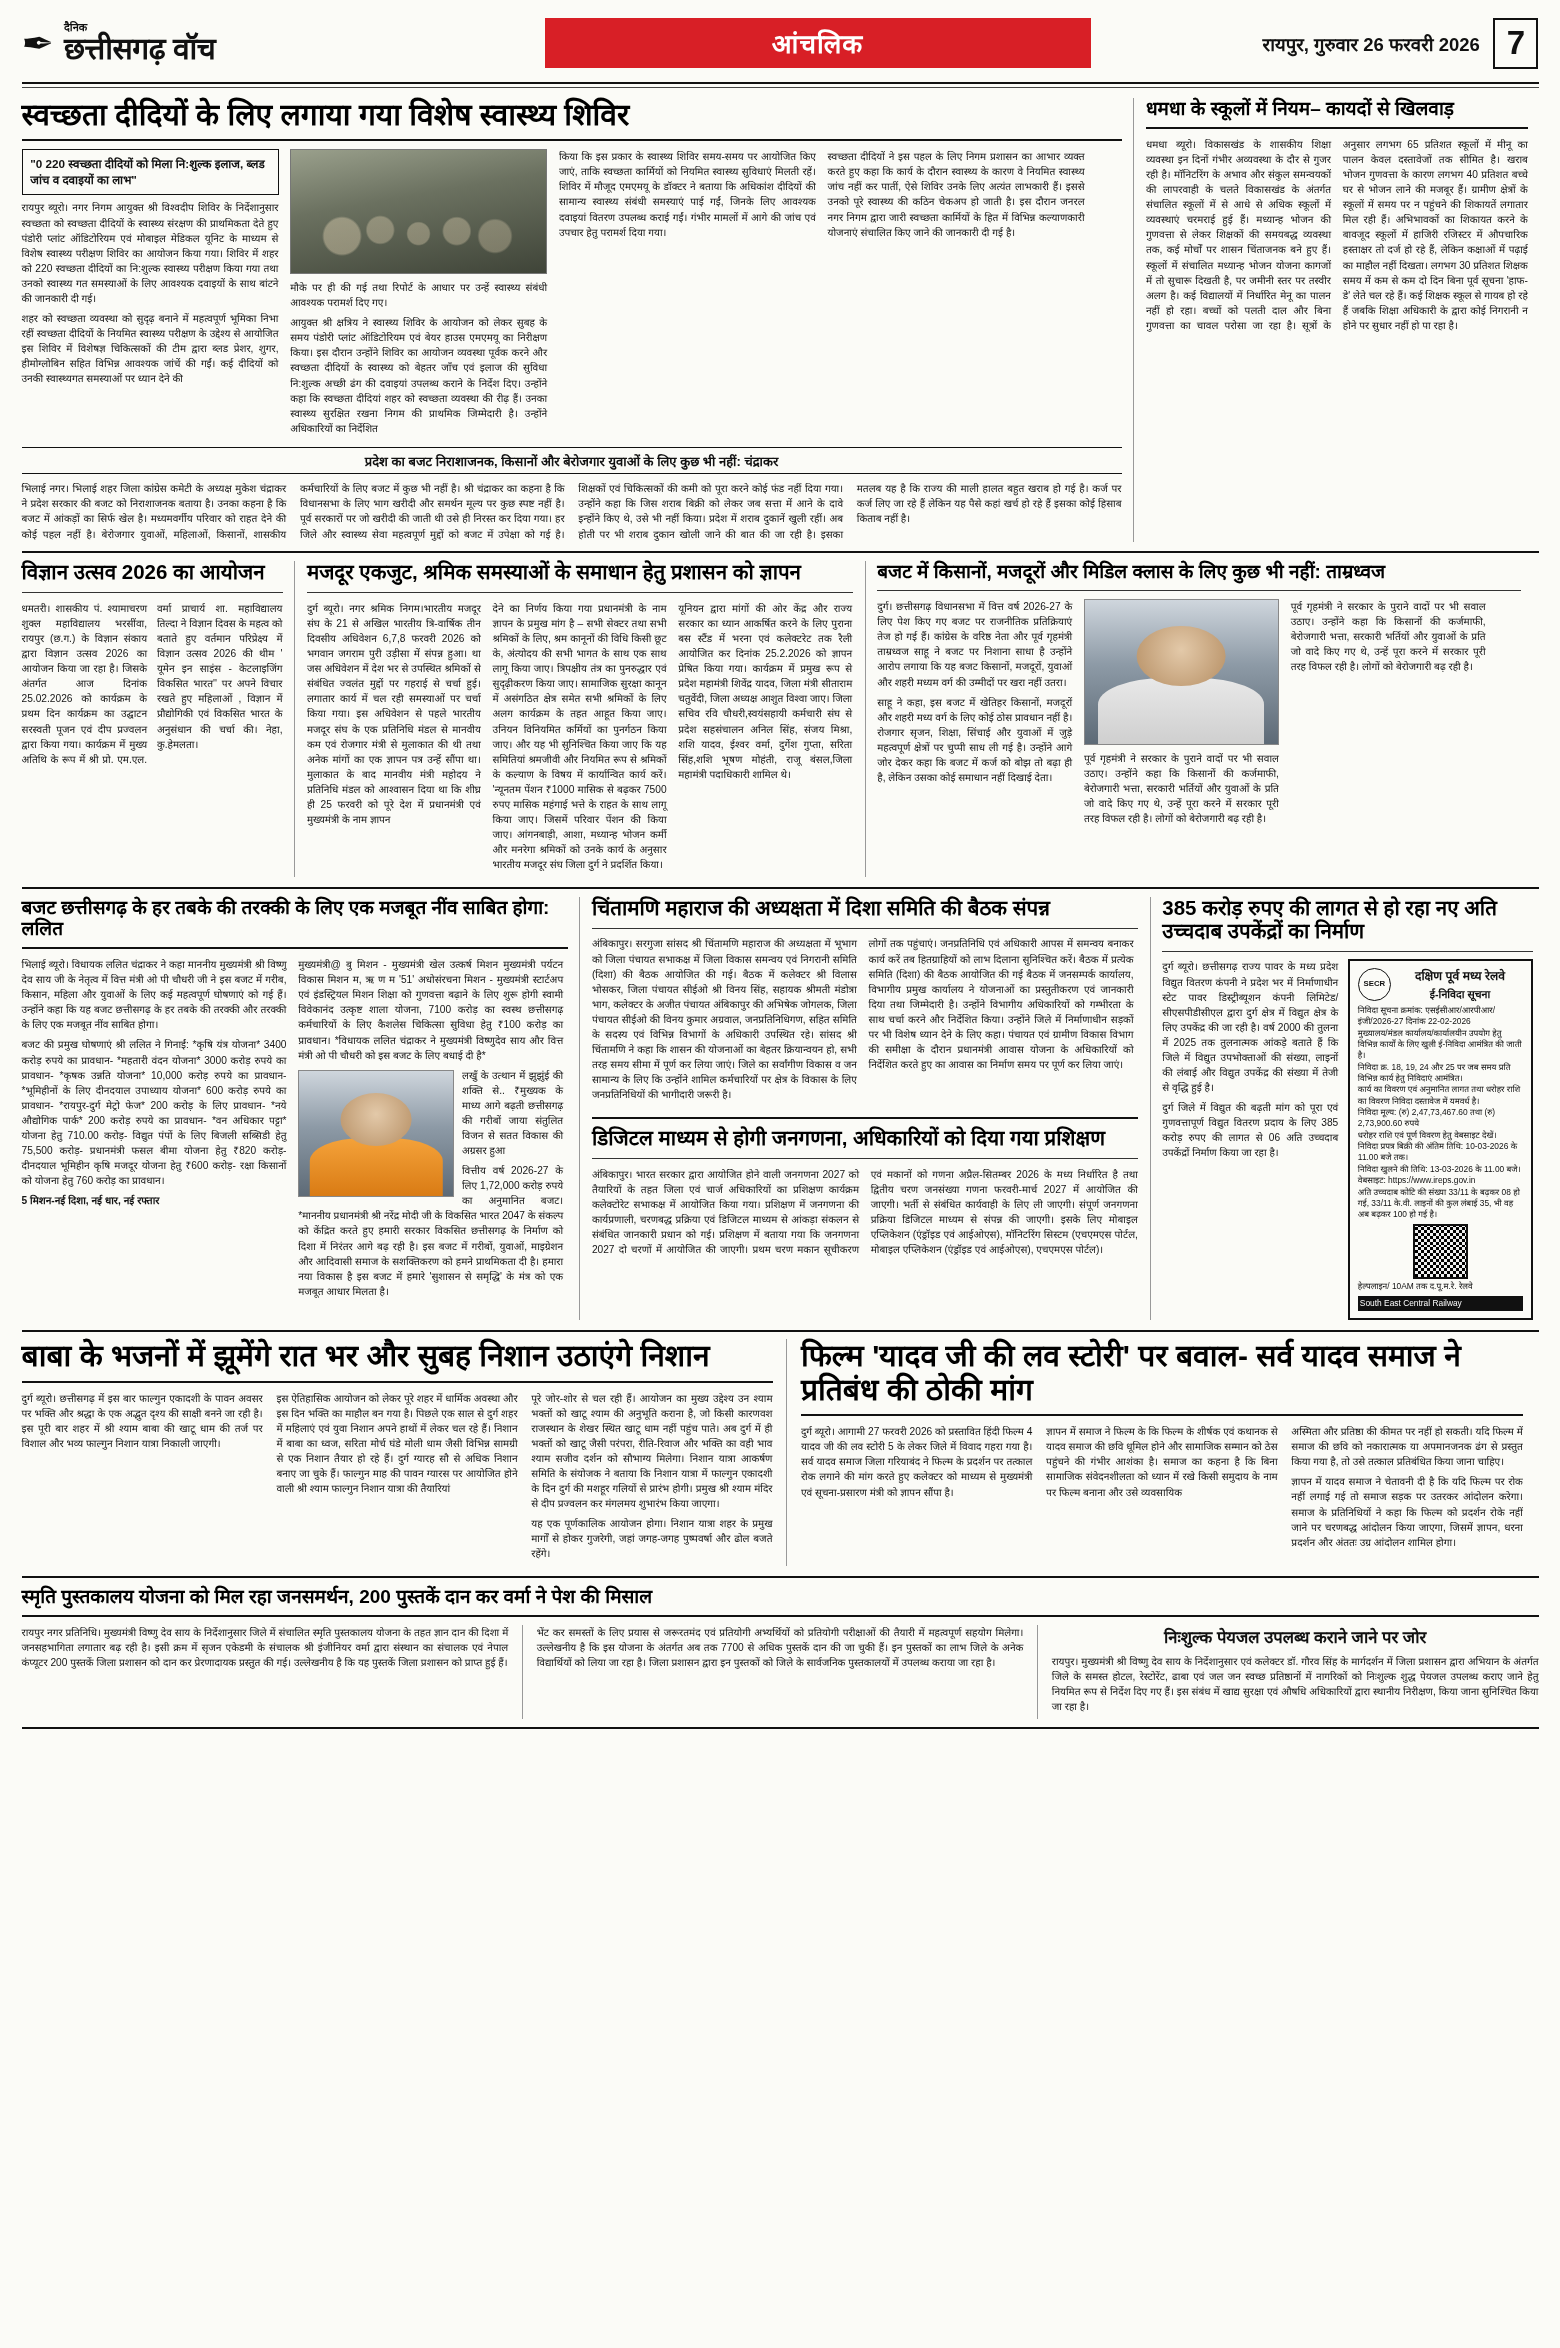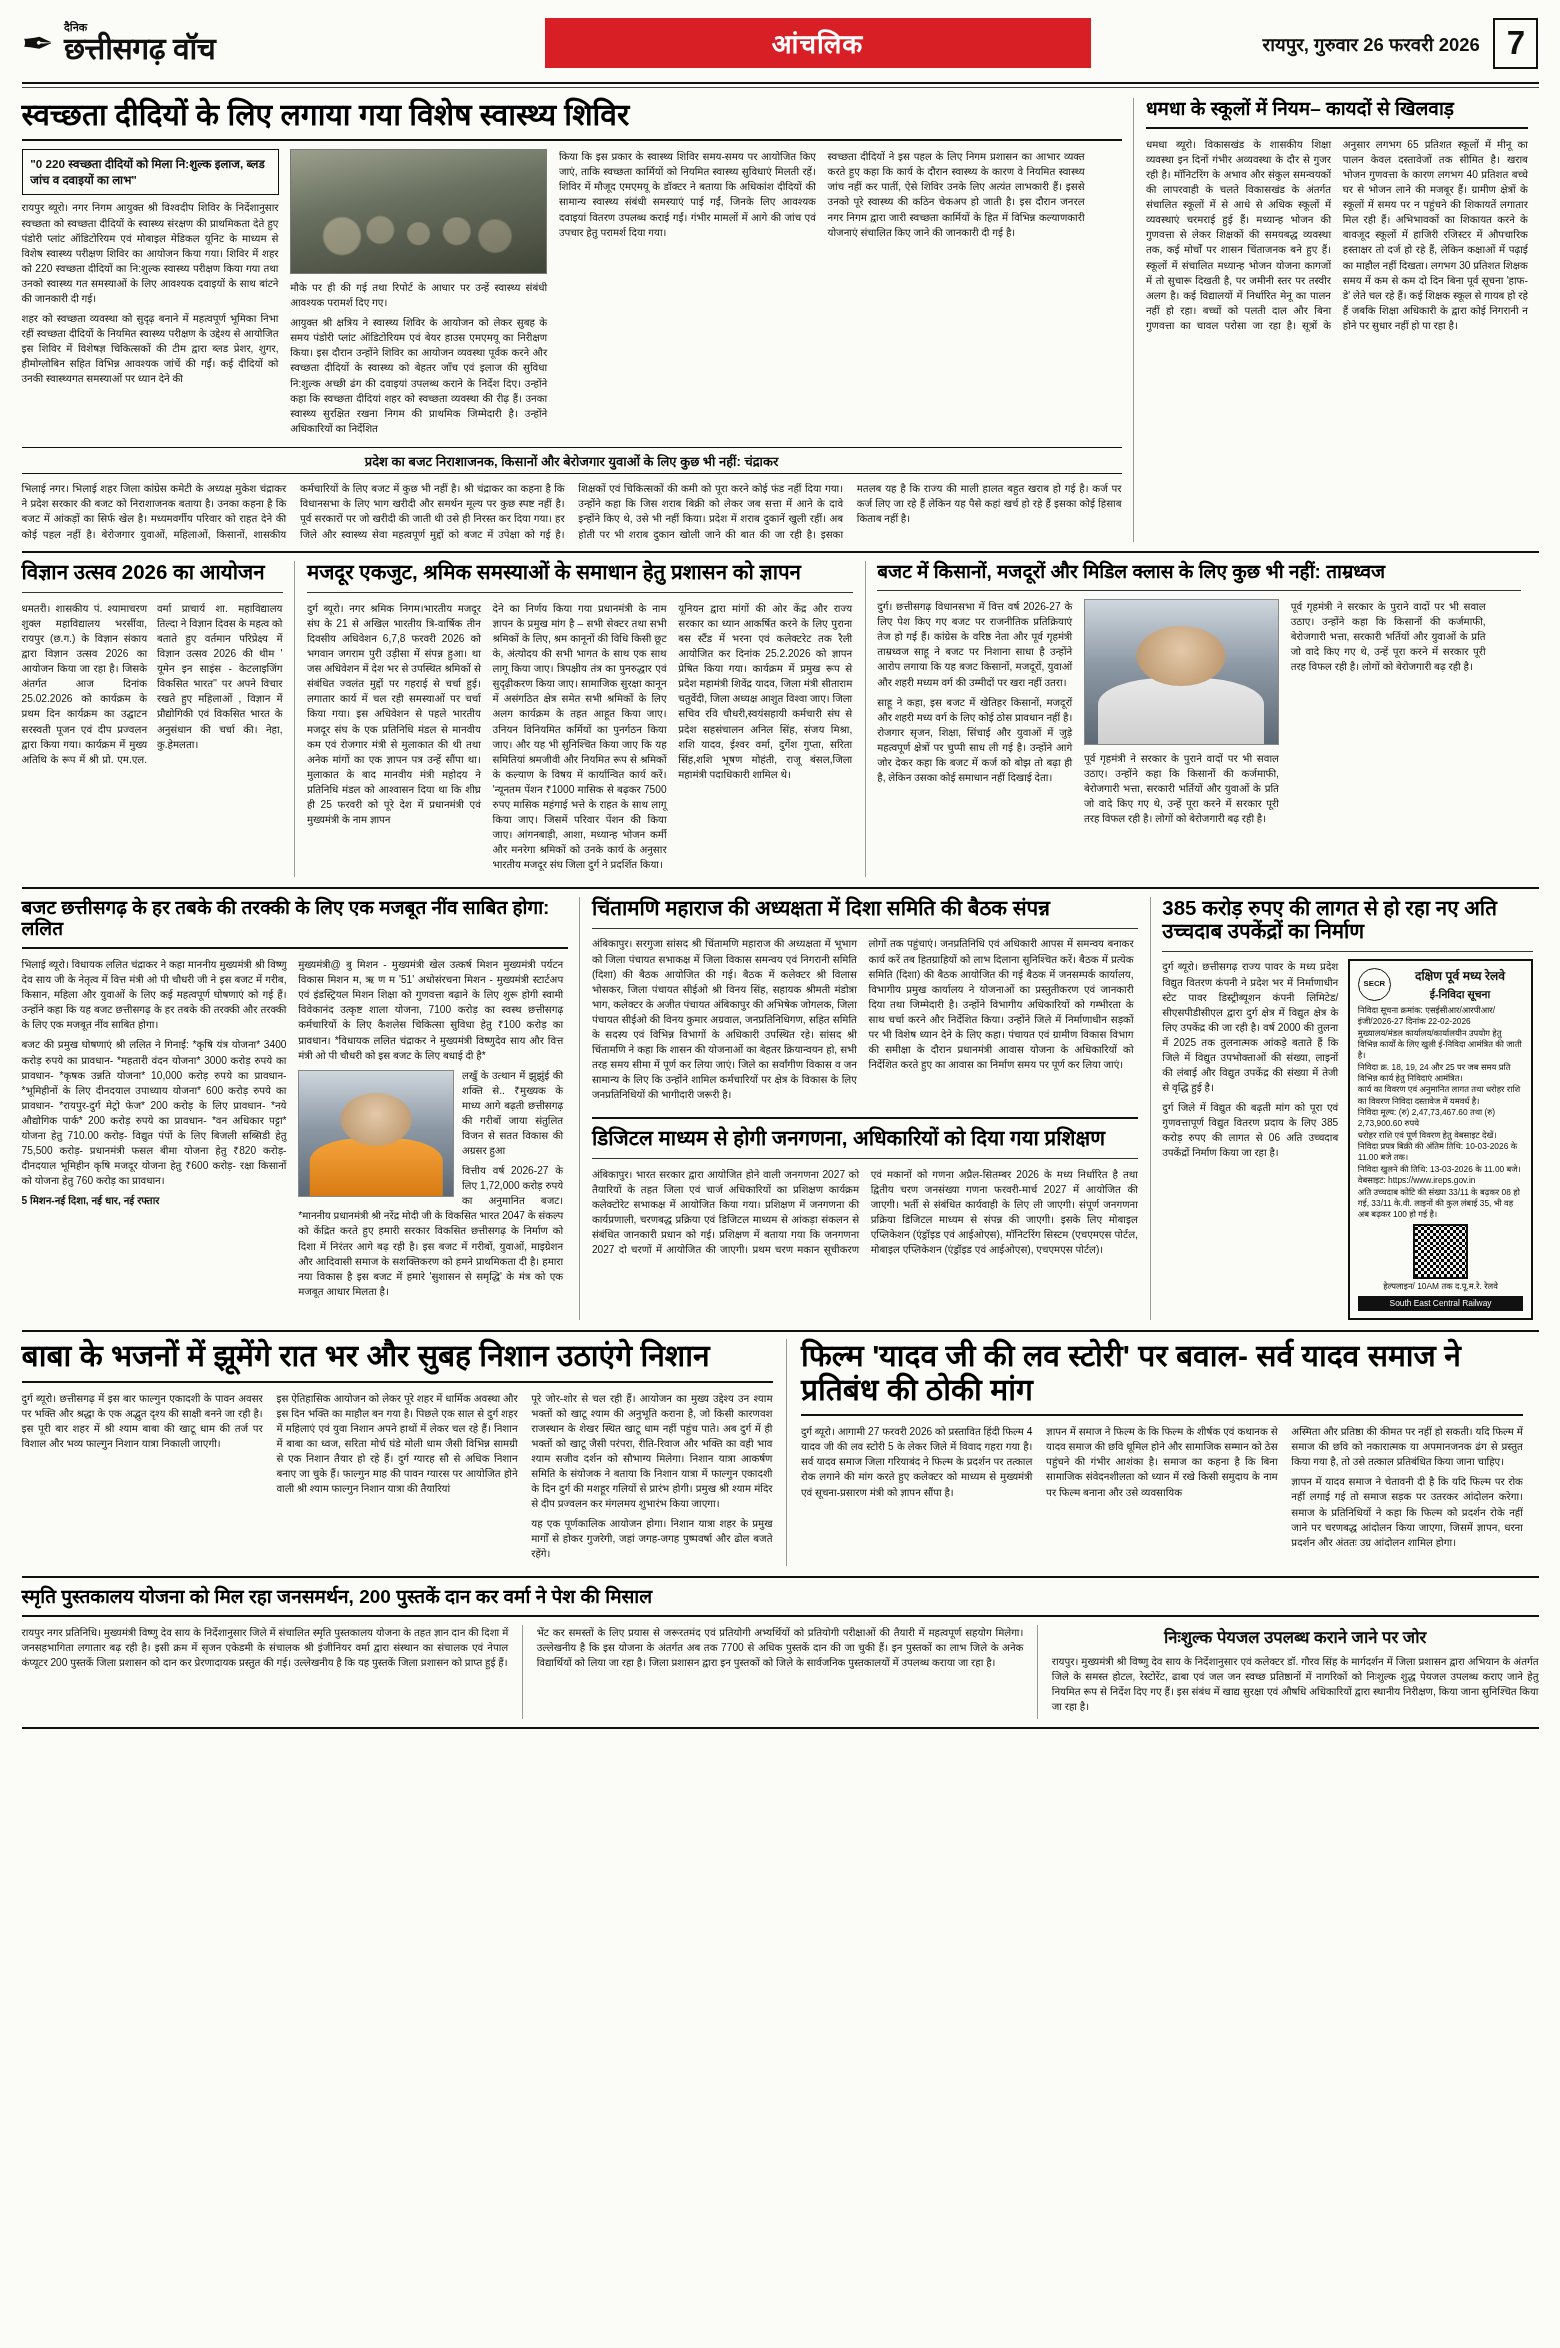--- a/index.html
+++ b/index.html
@@ -96,21 +96,21 @@
   .tender {
     border:2px solid #111; padding:6.8px 7.8px; font-size:8.4px; line-height:1.35;
   }
   .tender .t-top { display:flex; gap:5.9px; align-items:flex-start;justify-content:space-between; }
   .tender .t-logo {
     width:33px;height:33px;border-radius:50%;border:1px solid #111;
     display:flex;align-items:center;justify-content:center;font-size:7.8px;font-weight:bold;
   }
   .tender h4 { margin:0; font-size:12.2px; text-align:center; font-weight:bold; }
   .tender h5 { margin:2px 0 3.9px 0; font-size:10.7px; text-align:center; font-weight:bold; }
-  .tender .t-center { text-align:center; }
+  .tender .t-center { }
   .qr {
     width:55px;height:55px;
     background:
       repeating-linear-gradient(0deg,#111 0 2.9px,#fff 2.9px 5.9px),
       repeating-linear-gradient(90deg,#111 0 2.9px,#fff 2.9px 5.9px);
     background-blend-mode:difference;
     border:2px solid #111; margin:3.9px auto 2px;
   }
 
   .bottom-rule { border-top:2.9px solid #111; margin-top:7.8px; }

